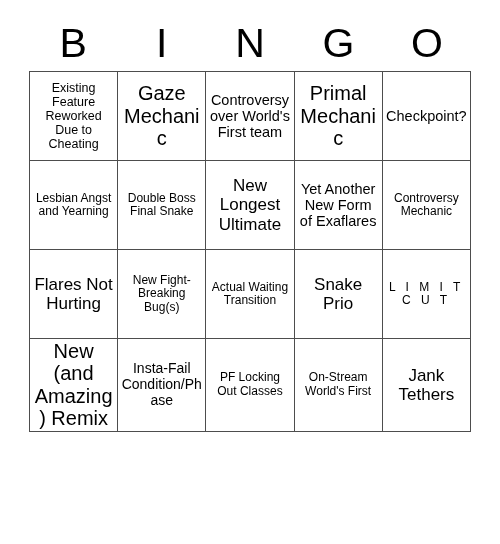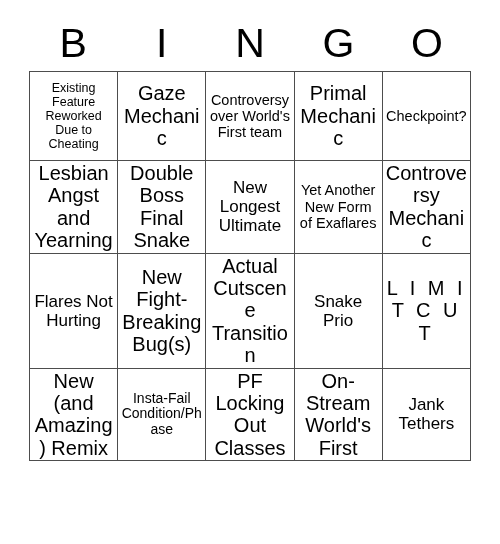--- a/index.html
+++ b/index.html
@@ -54,21 +54,21 @@
   .cell-text {
     display: block;
     line-height: 1.12;
     font-family: "Liberation Sans", sans-serif;
     color: #000000;
   }
   
   .fs-xs  { font-size: 14px; }
   .fs-sm  { font-size: 12.5px; }
   .fs-md  { font-size: 14.5px; }
-  .fs-lg  { font-size: 20px; }
+  .fs-lg  { font-size: 12px; }
   .fs-xl  { font-size: 20px; }
   .fs-xxl { font-size: 17px; }
   .spaced { letter-spacing: 3.5px; }
 </style>
 </head>
 <body>
 
 <div id="card">
 
   <div id="header-row">
@@ -116,21 +116,21 @@
           </td>
         </tr>
         <tr>
           <td>
             <span class="cell-text fs-xxl">Flares Not Hurting</span>
           </td>
           <td>
             <span class="cell-text fs-lg">New Fight-Breaking Bug(s)</span>
           </td>
           <td>
-            <span class="cell-text fs-lg">Actual Cutscene Transition</span>
+            <span class="cell-text fs-lg">Actual Waiting Transition</span>
           </td>
           <td>
             <span class="cell-text fs-xxl">Snake Prio</span>
           </td>
           <td>
             <span class="cell-text fs-lg spaced">L I M I T C U T</span>
           </td>
         </tr>
         <tr class="last">
           <td>

